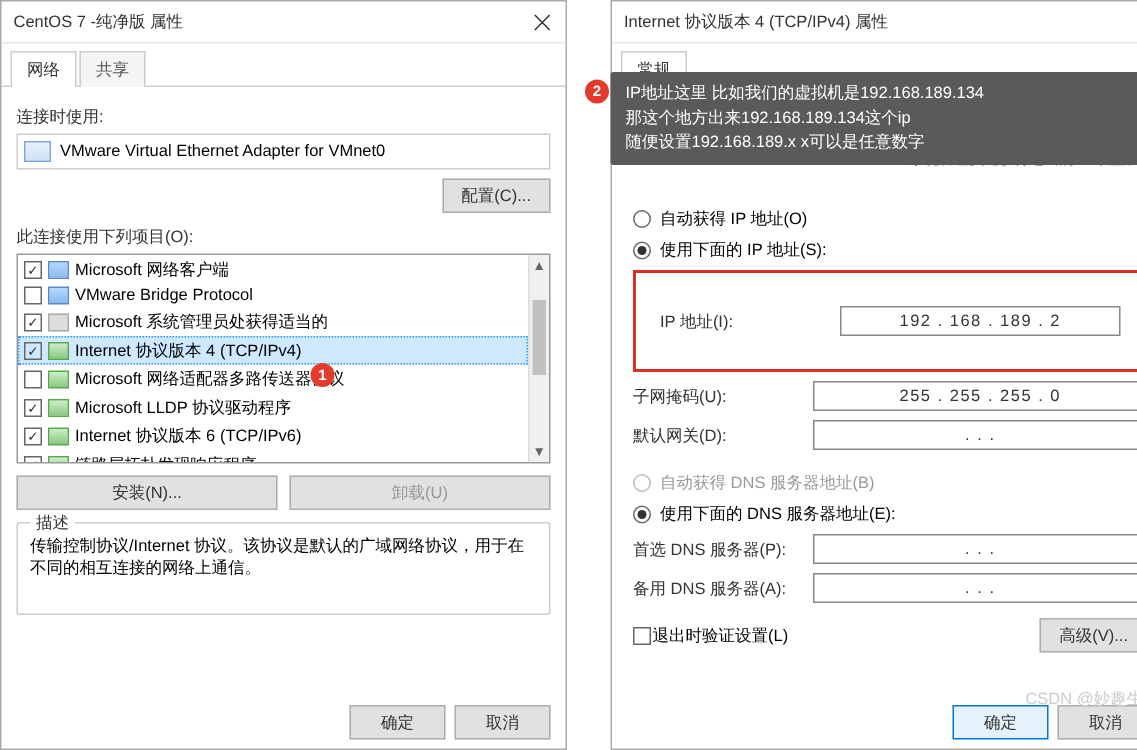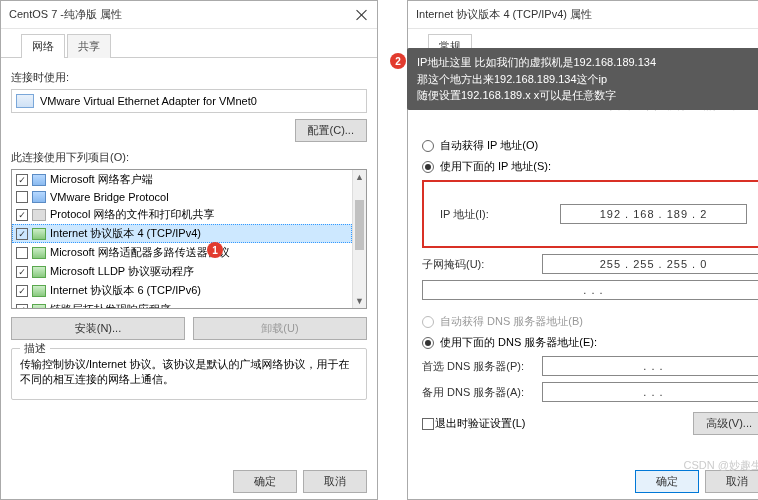--- a/index.html
+++ b/index.html
@@ -6,21 +6,21 @@
 body{margin:0;background:#fff;width:758px;height:500px;position:relative;}
 .dialog{position:absolute;background:#fff;border:1px solid #aaa;}
 .dlg-left{left:0;top:0;width:378px;height:500px;}
 .dlg-right{left:383px;top:0;width:373px;height:500px;margin-left:24px;}
 .titlebar{display:flex;align-items:center;padding:6px 8px;border-bottom:1px solid #e5e5e5;height:28px;}
 .titlebar .title{flex:1;color:#333;}
 .close-x{width:14px;height:14px;position:relative;}
 .close-x::before,.close-x::after{content:"";position:absolute;left:6px;top:0;width:1px;height:14px;background:#333;}
 .close-x::before{transform:rotate(45deg);}
 .close-x::after{transform:rotate(-45deg);}
-.tabs{display:flex;padding:4px 6px 0 20px;border-bottom:1px solid #ccc;}
+.tabs{display:flex;padding:4px 6px 0 6px;border-bottom:1px solid #ccc;}
 .tab{padding:4px 10px;border:1px solid #ccc;border-bottom:none;background:#fff;position:relative;top:1px;margin-right:2px;color:#333;}
 .tab.inactive{background:#f4f4f4;color:#555;}
 .body{padding:8px 10px;}
 .label{color:#333;margin:4px 0;}
 .field-box{border:1px solid #ccc;display:flex;align-items:center;padding:4px;margin-top:2px;gap:6px;}
 .net-icon{width:18px;height:14px;border:1px solid #7aa7d9;background:linear-gradient(#e8f1fb,#cfe1f5);}
 .btn{display:inline-flex;align-items:center;justify-content:center;border:1px solid #adadad;background:#e1e1e1;padding:3px 12px;color:#333;min-width:64px;}
 .btn.primary{border:1px solid #0078d7;background:#e5f1fb;}
 .row-r{display:flex;justify-content:flex-end;margin-top:6px;}
 .listbox{border:1px solid #999;height:140px;overflow:hidden;margin-top:2px;position:relative;}
@@ -88,21 +88,21 @@
             <span>Microsoft 网络客户端</span>
           </div>
         <div class="li">
             <span class="chk"></span>
             <span class="icn mon"></span>
             <span>VMware Bridge Protocol</span>
           </div>
         <div class="li">
             <span class="chk">✓</span>
             <span class="icn grey"></span>
-            <span>Protocol 网络的文件和打印机共享</span>
+            <span>Microsoft 系统管理员处获得适当的</span>
           </div>
         <div class="li sel">
             <span class="chk">✓</span>
             <span class="icn net"></span>
             <span>Internet 协议版本 4 (TCP/IPv4)</span>
           </div>
         <div class="li">
             <span class="chk"></span>
             <span class="icn net"></span>
             <span>Microsoft 网络适配器多路传送器协议</span>
@@ -128,21 +128,21 @@
         <div class="thumb"></div>
         <div class="arr down">▼</div>
       </div>
     </div>
 
     <div class="btnrow">
       <span class="btn">安装(N)...</span>
       <span class="btn disabled-txt">卸载(U)</span>
     </div>
 
-    <div class="group" style="height:52px">
+    <div class="group" style="height:62px">
       <span class="legend">描述</span>
       <div style="line-height:1.4">传输控制协议/Internet 协议。该协议是默认的广域网络协议，用于在不同的相互连接的网络上通信。</div>
     </div>
   </div>
   <div class="footer">
     <span class="btn">确定</span>
     <span class="btn">取消</span>
   </div>
 </div>
 
@@ -171,20 +171,21 @@
       <div class="frow">
         <span class="flabel">IP 地址(I):</span>
         <span class="ipin">192 . 168 . 189 .  2</span>
       </div>
     </div>
     <div class="frow">
       <span class="flabel">子网掩码(U):</span>
       <span class="ipin">255 . 255 . 255 .  0</span>
     </div>
     <div class="frow">
+      <span class="flabel">默认网关(D):</span>
       <span class="ipin"> .     .     . </span>
     </div>
 
     <div class="frow" style="margin-top:14px">
       <span class="radio" style="border-color:#bbb"></span>
       <span class="disabled-txt" style="margin-left:6px">自动获得 DNS 服务器地址(B)</span>
     </div>
     <div class="frow">
       <span class="radio checked"></span>
       <span style="margin-left:6px">使用下面的 DNS 服务器地址(E):</span>

